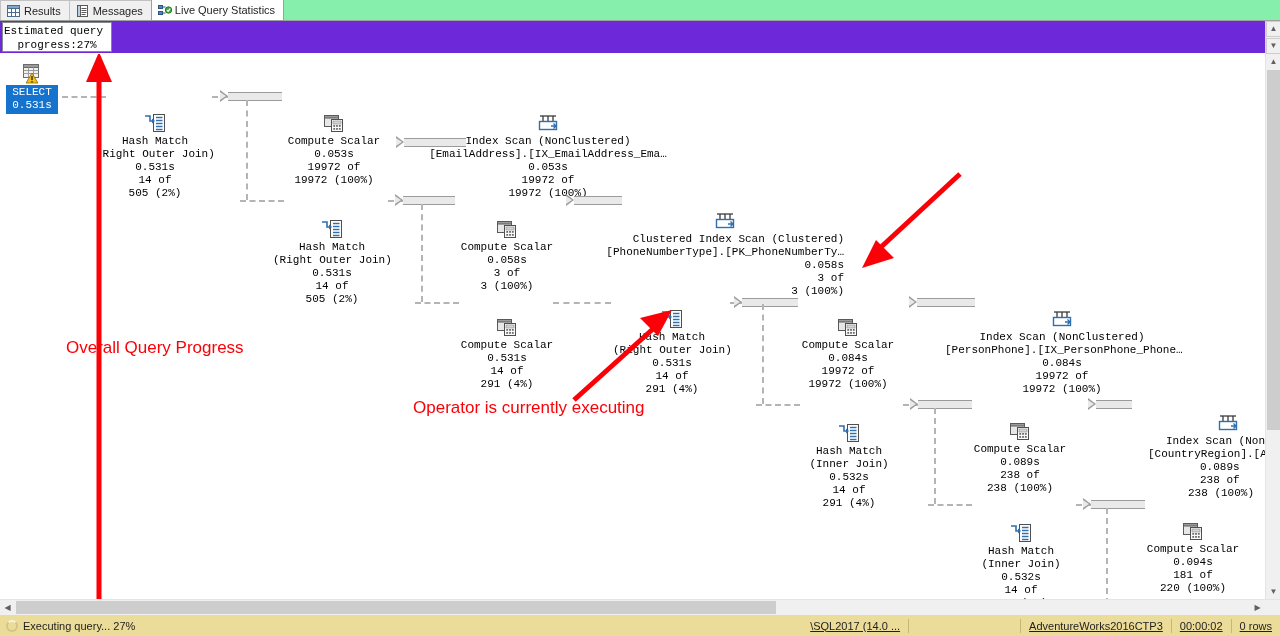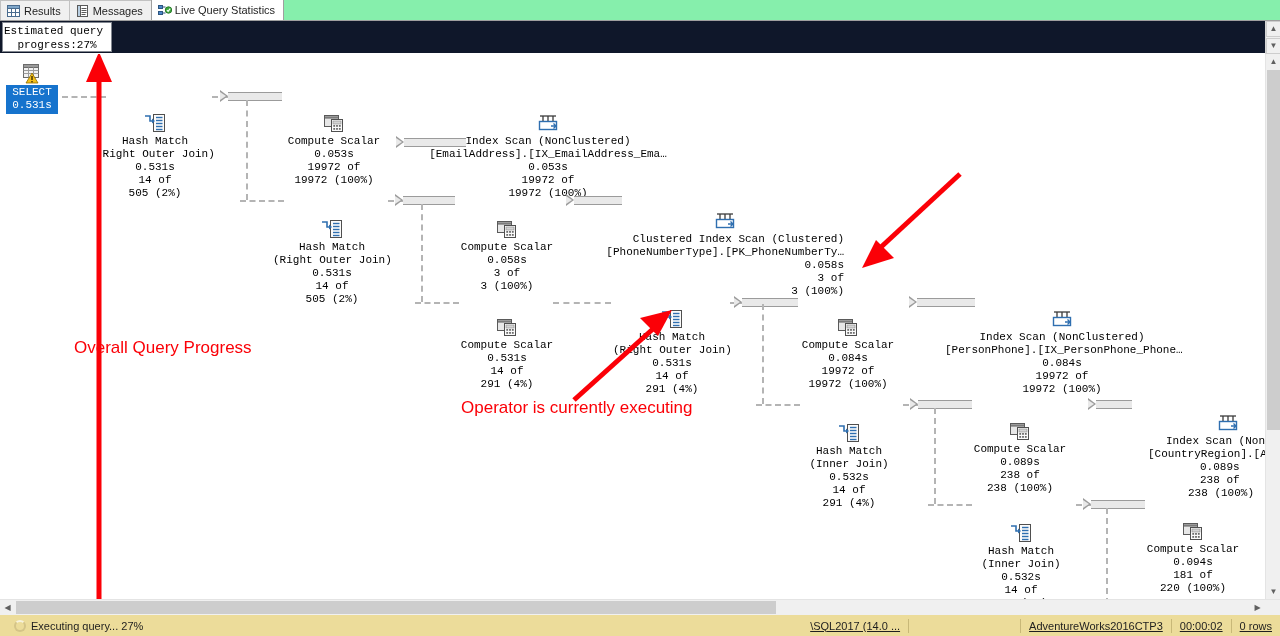--- a/index.html
+++ b/index.html
@@ -43,21 +43,21 @@
     height: 21px;
     position: relative;
     z-index: 3;
   }
   .tabicon { width: 13px; height: 12px; flex: 0 0 auto; display:block; }
 
   
   .hdrband {
     position: absolute; left: 0; top: 21px;
     width: 1280px; height: 32px;
-    background: #0f172a;
+    background: #6d28d9;
   }
   .estbox {
     position: absolute; left: 2px; top: 1px;
     width: 110px; height: 30px;
     border: 1px solid #828790;
     background: #ffffff;
     font-family: "Liberation Mono", monospace;
     font-size: 11px; line-height: 14px;
     color: #000;
     text-align: center;
@@ -184,21 +184,21 @@
   .sb-thumb { position: absolute; background: #cdcdcd; }
 
   
   .statusbar {
     position: absolute; left: 0; bottom: 0;
     width: 1280px; height: 21px;
     background: #ecdc9a;
     display: flex; align-items: center;
     font-size: 11px; color: #1e1e1e;
   }
-  .sb-left { display: flex; align-items: center; gap: 5px; padding-left: 14px; flex: 1 1 auto; }
+  .sb-left { display: flex; align-items: center; gap: 5px; padding-left: 6px; flex: 1 1 auto; }
   .sb-right { display: flex; align-items: center; height: 21px; }
   .sb-cell {
     padding: 0 8px; height: 14px;
     display: flex; align-items: center;
     border-left: 1px solid #c8b878;
     white-space: nowrap;
     text-decoration: underline;
   }
   .sb-cell.nodiv { border-left: none; }
   .spinner {
@@ -620,29 +620,29 @@
     </div>
 
     <div class="dash-v" style="left:1106px; top:454px; height:96px;"></div>
 
     <div class="annoArrow" style="left:82px; top:-2px; width:34px; height:562px;">
       <svg width="34" height="562" viewBox="0 0 34 562">
         <line x1="17" y1="560" x2="17" y2="26" stroke="#fb0007" stroke-width="5"></line>
         <path d="M17 0 L30 30 L4 30 Z" fill="#fb0007"></path>
       </svg>
     </div>
-    <div class="anno" style="left:74px; top:284px;">Overall Query Progress</div>
+    <div class="anno" style="left:66px; top:284px;">Overall Query Progress</div>
 
     <div class="annoArrow" style="left:566px; top:250px; width:110px; height:100px;">
       <svg width="110" height="100" viewBox="0 0 110 100">
         <line x1="8" y1="96" x2="88" y2="24" stroke="#fb0007" stroke-width="5"></line>
         <path d="M106 6 L74 14 L92 32 Z" fill="#fb0007"></path>
       </svg>
     </div>
-    <div class="anno" style="left:413px; top:344px;margin-left:48px;">Operator is currently executing</div>
+    <div class="anno" style="left:413px; top:344px;">Operator is currently executing</div>
 
     <div class="annoArrow" style="left:852px; top:110px; width:116px; height:112px;">
       <svg width="116" height="112" viewBox="0 0 116 112">
         <line x1="108" y1="10" x2="28" y2="84" stroke="#fb0007" stroke-width="5"></line>
         <path d="M10 104 L42 94 L24 76 Z" fill="#fb0007"></path>
       </svg>
     </div>
 
   </div>
 

